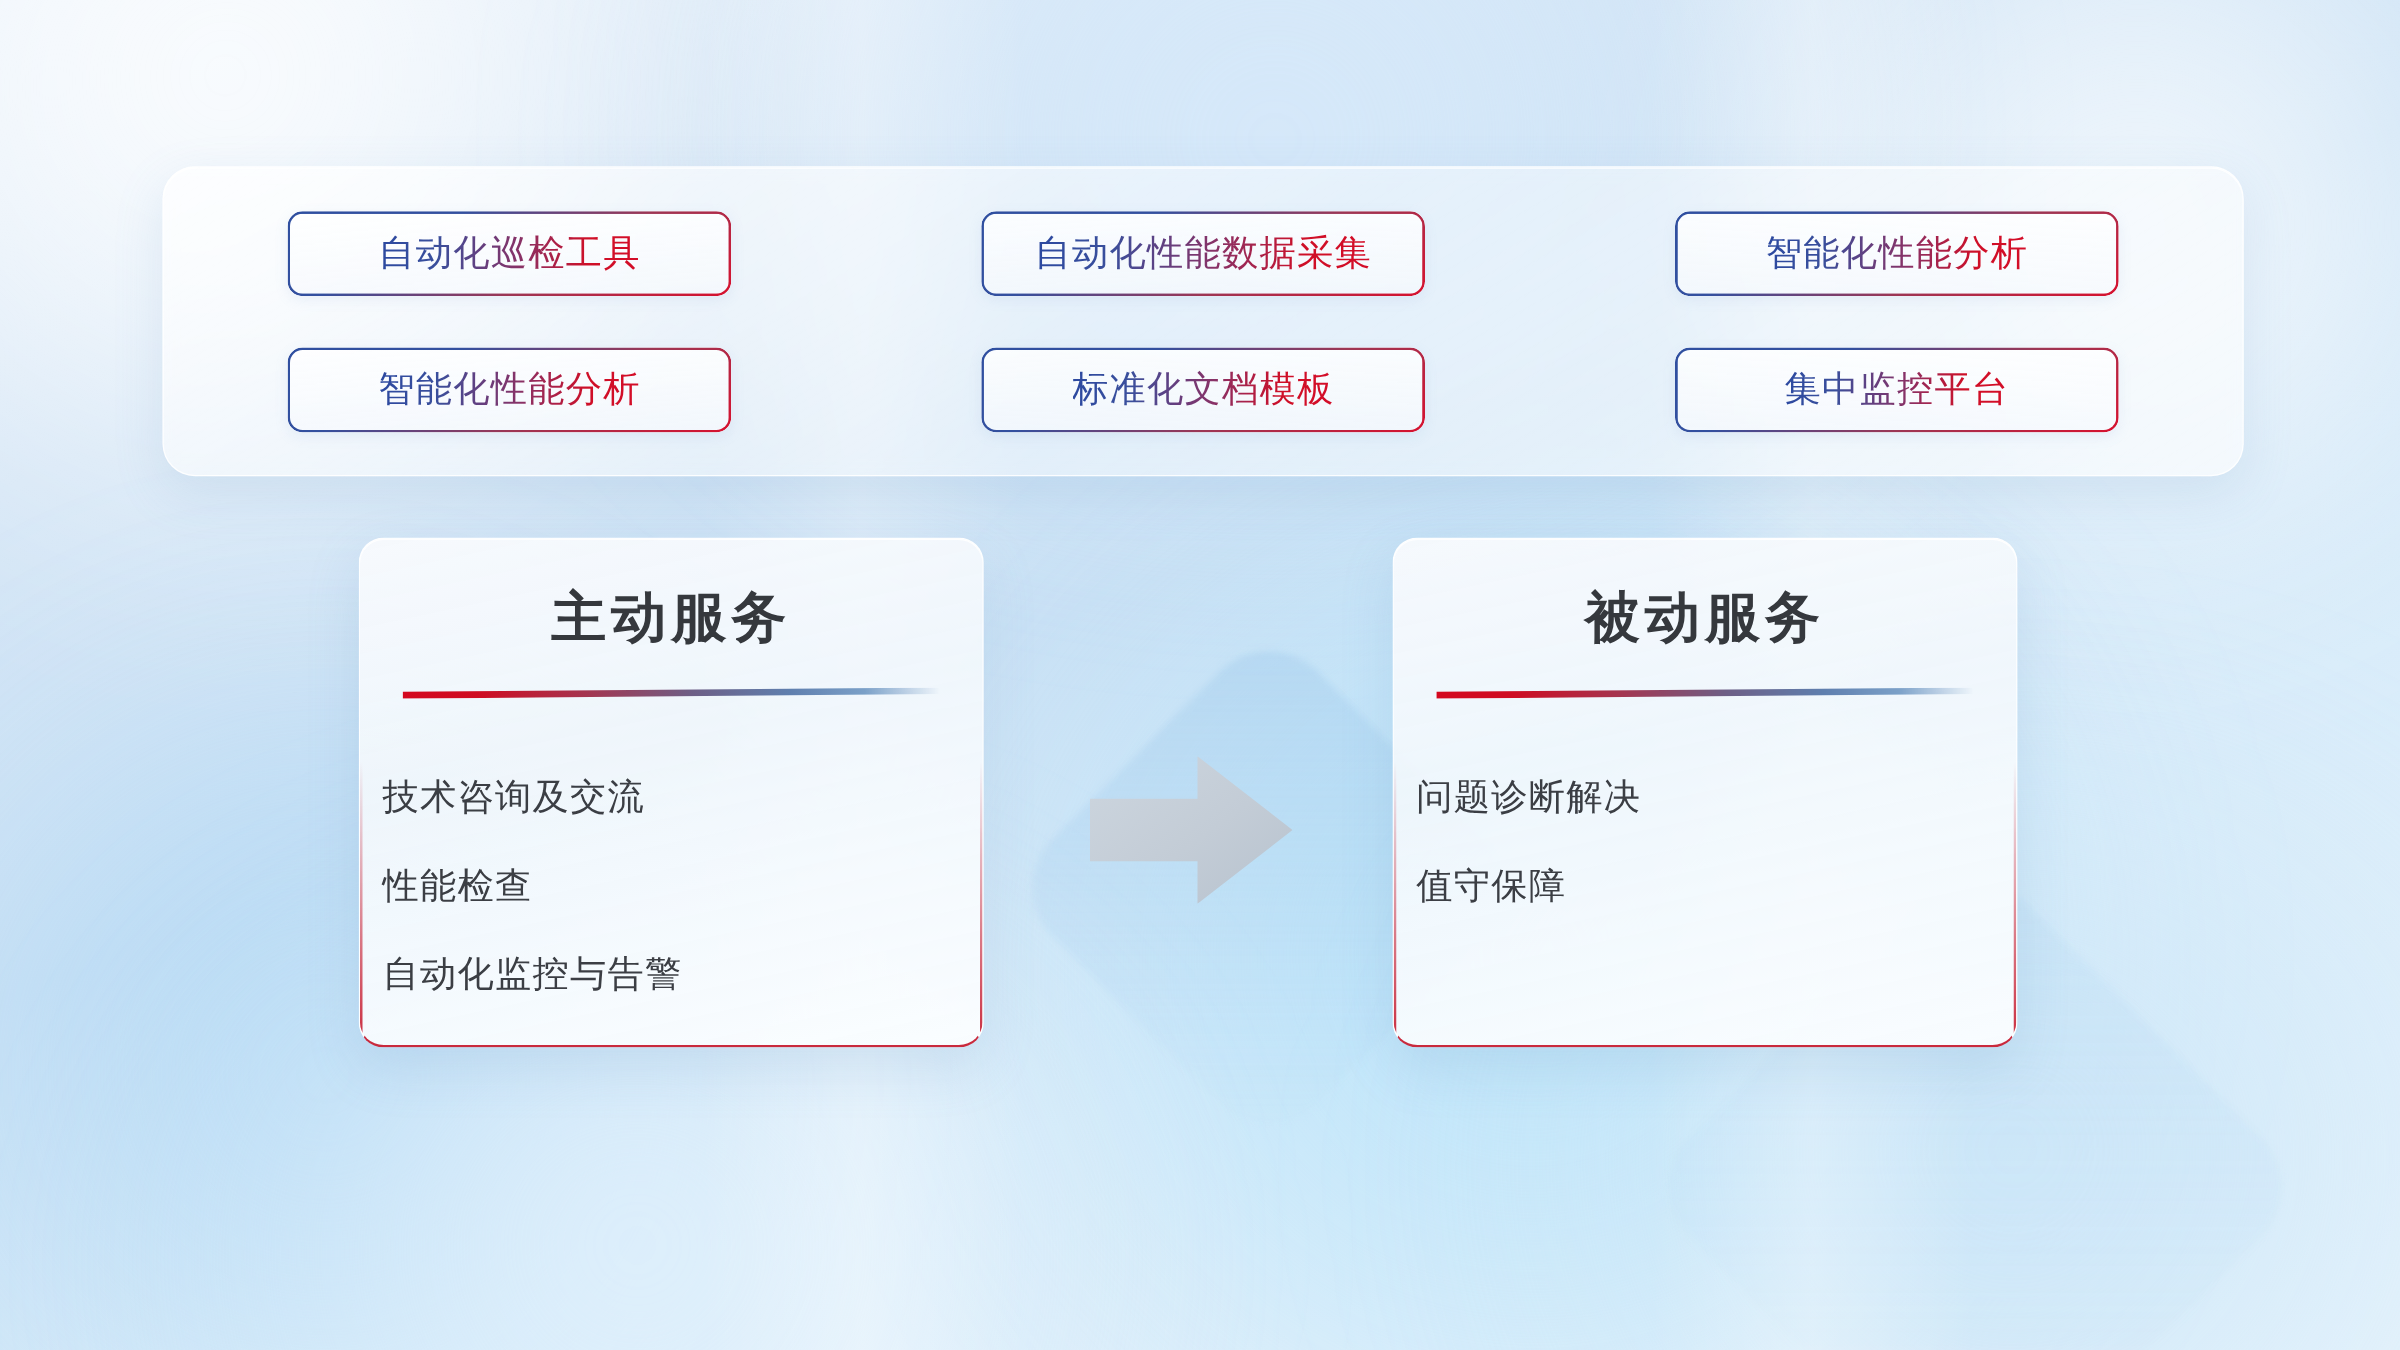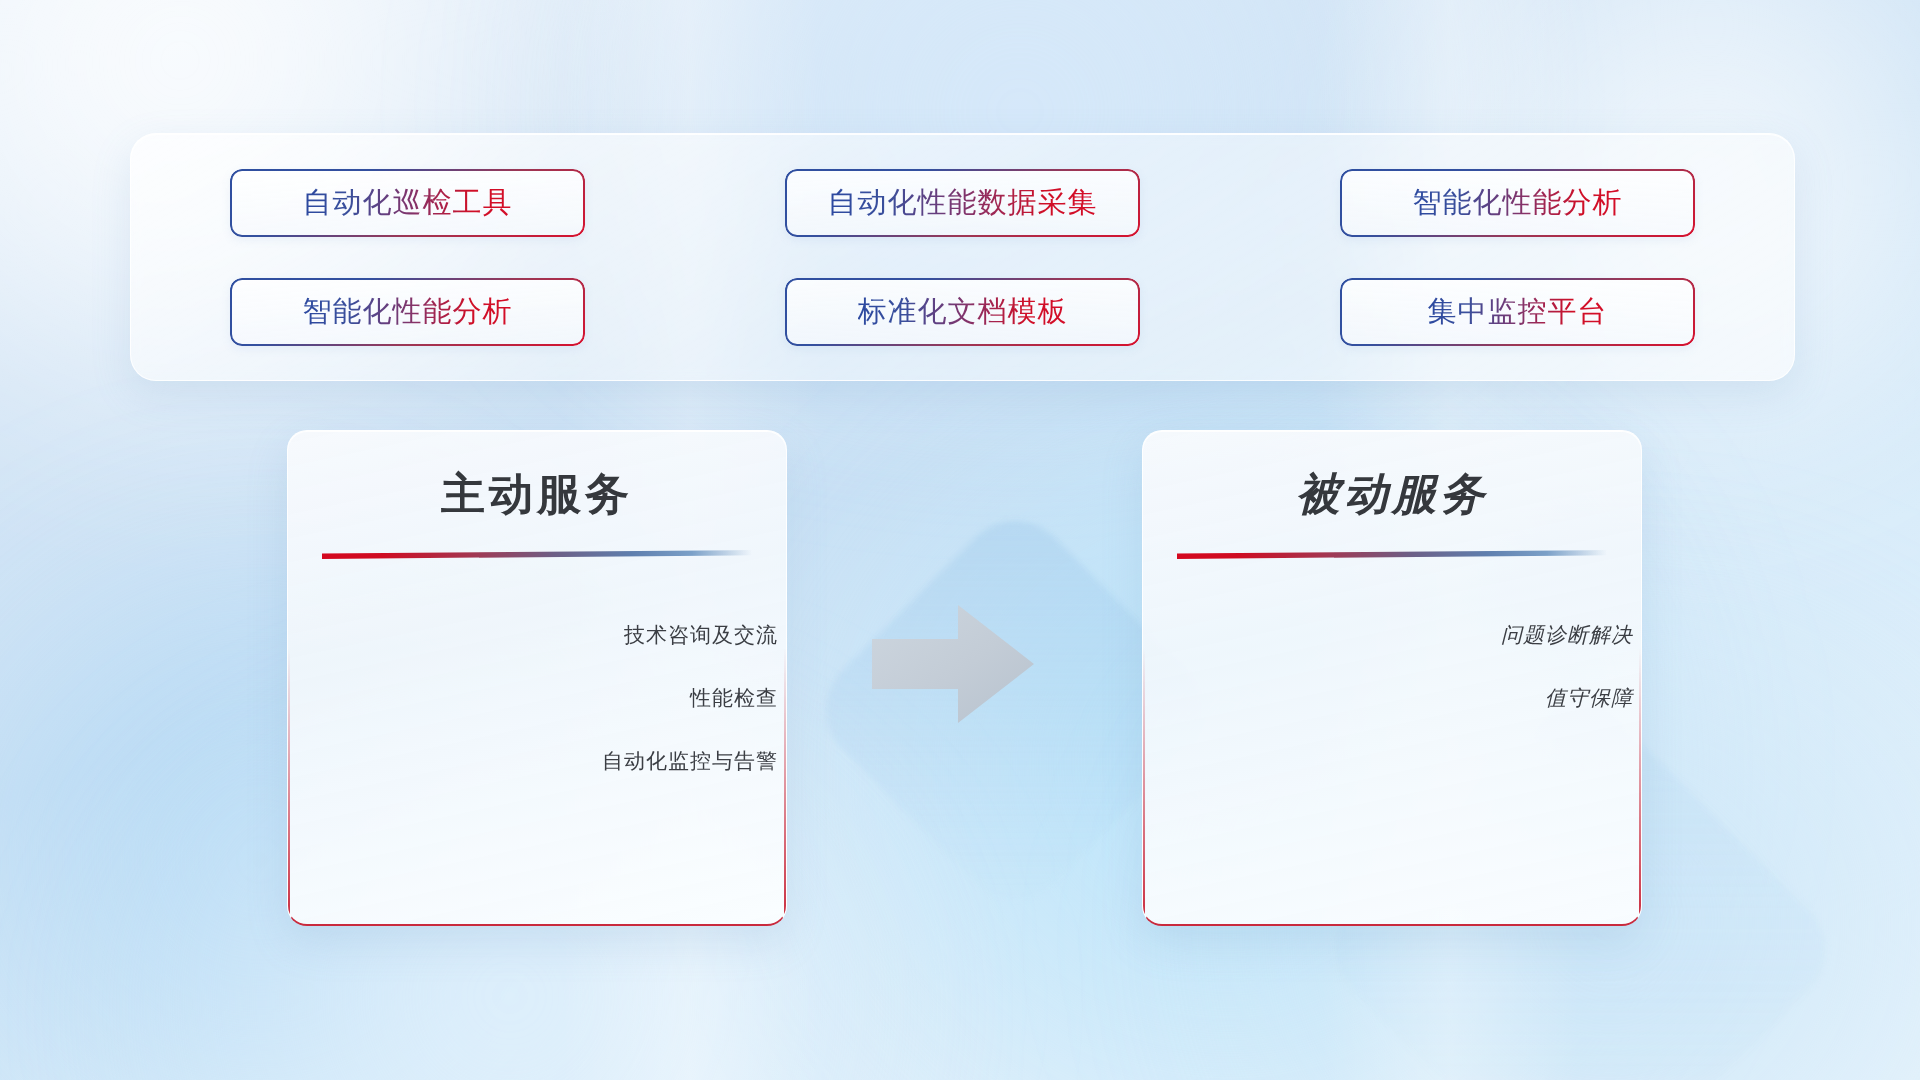--- a/index.html
+++ b/index.html
@@ -87,58 +87,58 @@
   .tag-label {
     font-size:29px; font-weight:400; letter-spacing:1px;
     background:linear-gradient(90deg,#2c49a0 0%,#3a4f9c 22%,#8b3064 55%,#cf0f27 80%,#d40d28 100%);
     -webkit-background-clip:text; background-clip:text;
     color:transparent;
     white-space:nowrap;
   }
 
   
   .card {
-    position:absolute; top:430px; width:500px; height:496px;
+    position:absolute; top:430px; width:500px; height:408px;
     border-radius:20px;
     background:linear-gradient(168deg,rgba(248,250,253,.94) 0%,rgba(243,248,252,.90) 40%,rgba(250,253,255,.96) 100%);
     border:1px solid rgba(255,255,255,.9);
     border-bottom:2px solid #c92a3d;
     box-shadow:0 16px 42px rgba(110,155,200,.18), inset 0 1px 0 rgba(255,255,255,.95);
     overflow:hidden;
   }
   .card::after {
     content:""; position:absolute; left:0; top:44%; bottom:0; width:2px;
     background:linear-gradient(180deg,rgba(201,42,61,0),#c92a3d);
   }
   .card::before {
     content:""; position:absolute; right:0; top:44%; bottom:0; width:2px;
     background:linear-gradient(180deg,rgba(201,42,61,0),#c92a3d);
   }
   #card-left  { left:287px; }
-  #card-right { left:1142px;font-style:italic; }
+  #card-right { left:1114px; }
 
   .card-title {
     text-align:center;
     margin-top:34px;
     font-size:44px; font-weight:700; letter-spacing:4px;
     color:#35383d;
   }
   .divider {
     margin:26px auto 0;
     width:430px; height:9px;
     background:linear-gradient(90deg,#d4081f 0%,#cf0c22 14%,#a5354f 34%,#6d5f86 54%,#5f7fae 72%,#7ba0c8 86%,rgba(160,192,222,0) 100%);
     clip-path:polygon(0 38%,100% 0,100% 58%,0 100%);
   }
   .card-list { margin-top:44px; display:flex; flex-direction:column; }
   .card-list-item {
-    text-align:right;
-    font-size:21px;
+    text-align:left;
+    font-size:29px;
     color:#3b3e44;
     line-height:1;
-    padding:21px 8px;
+    padding:21px 18px;
     letter-spacing:1px;
   }
 
   
   #flow-arrow {
     position:absolute; left:872px; top:605px;
     width:162px; height:118px;
   }
   #flow-arrow svg { display:block; width:100%; height:100%; }
 </style>

